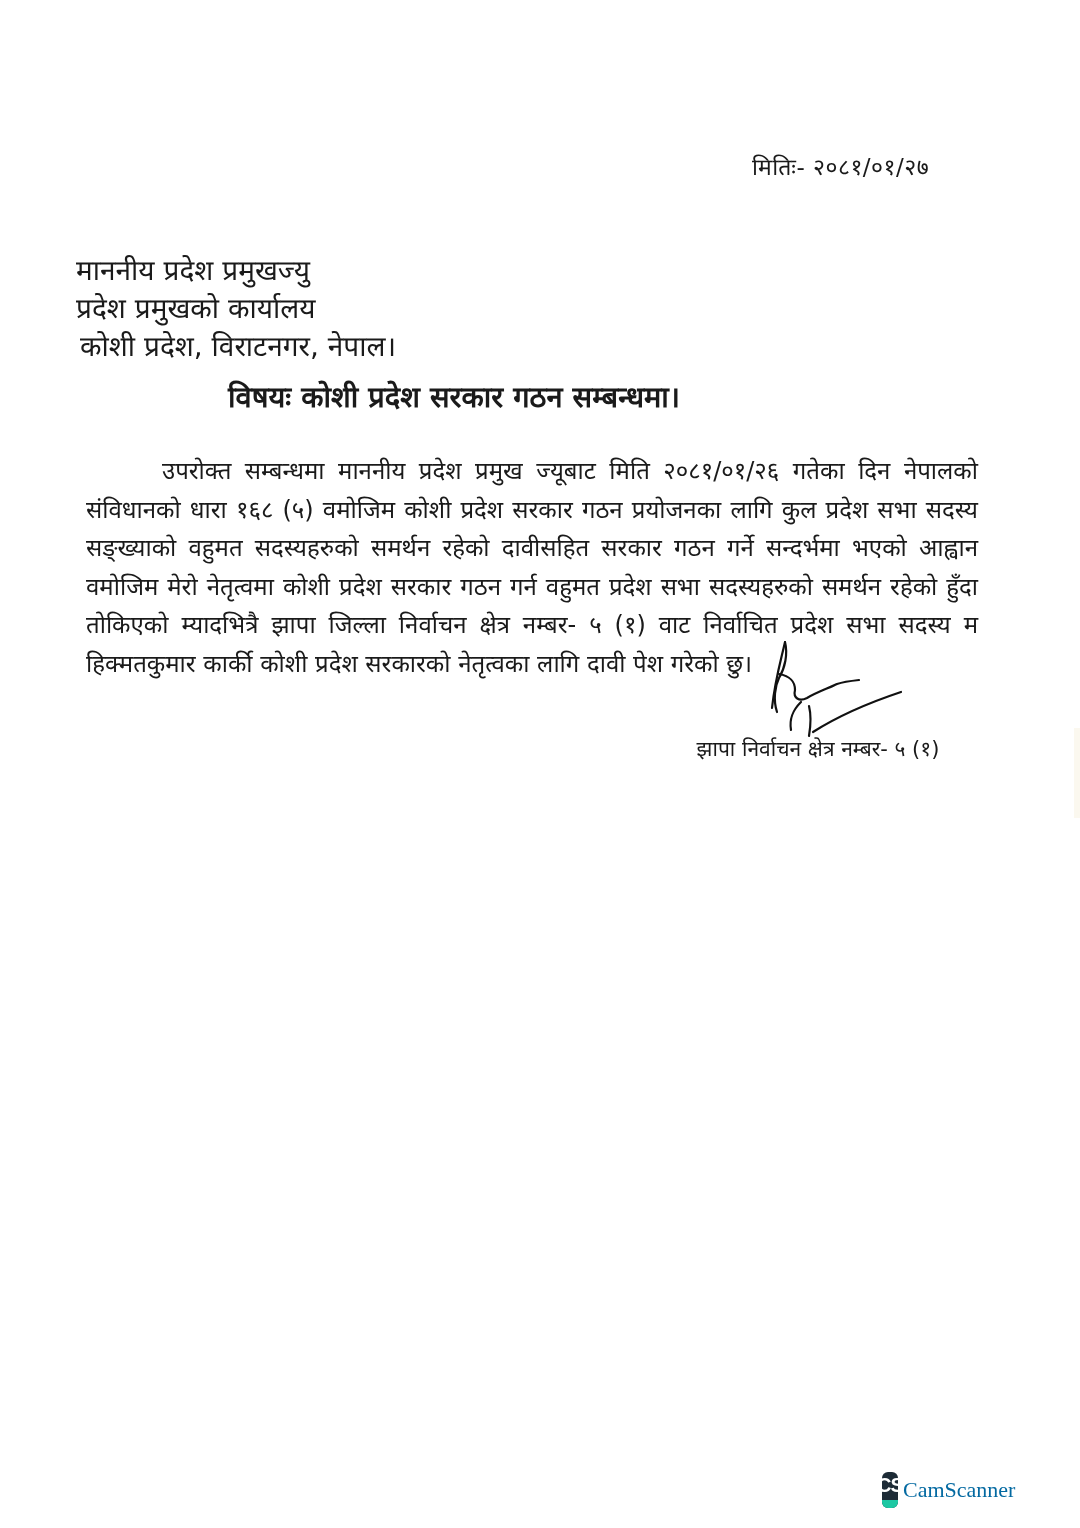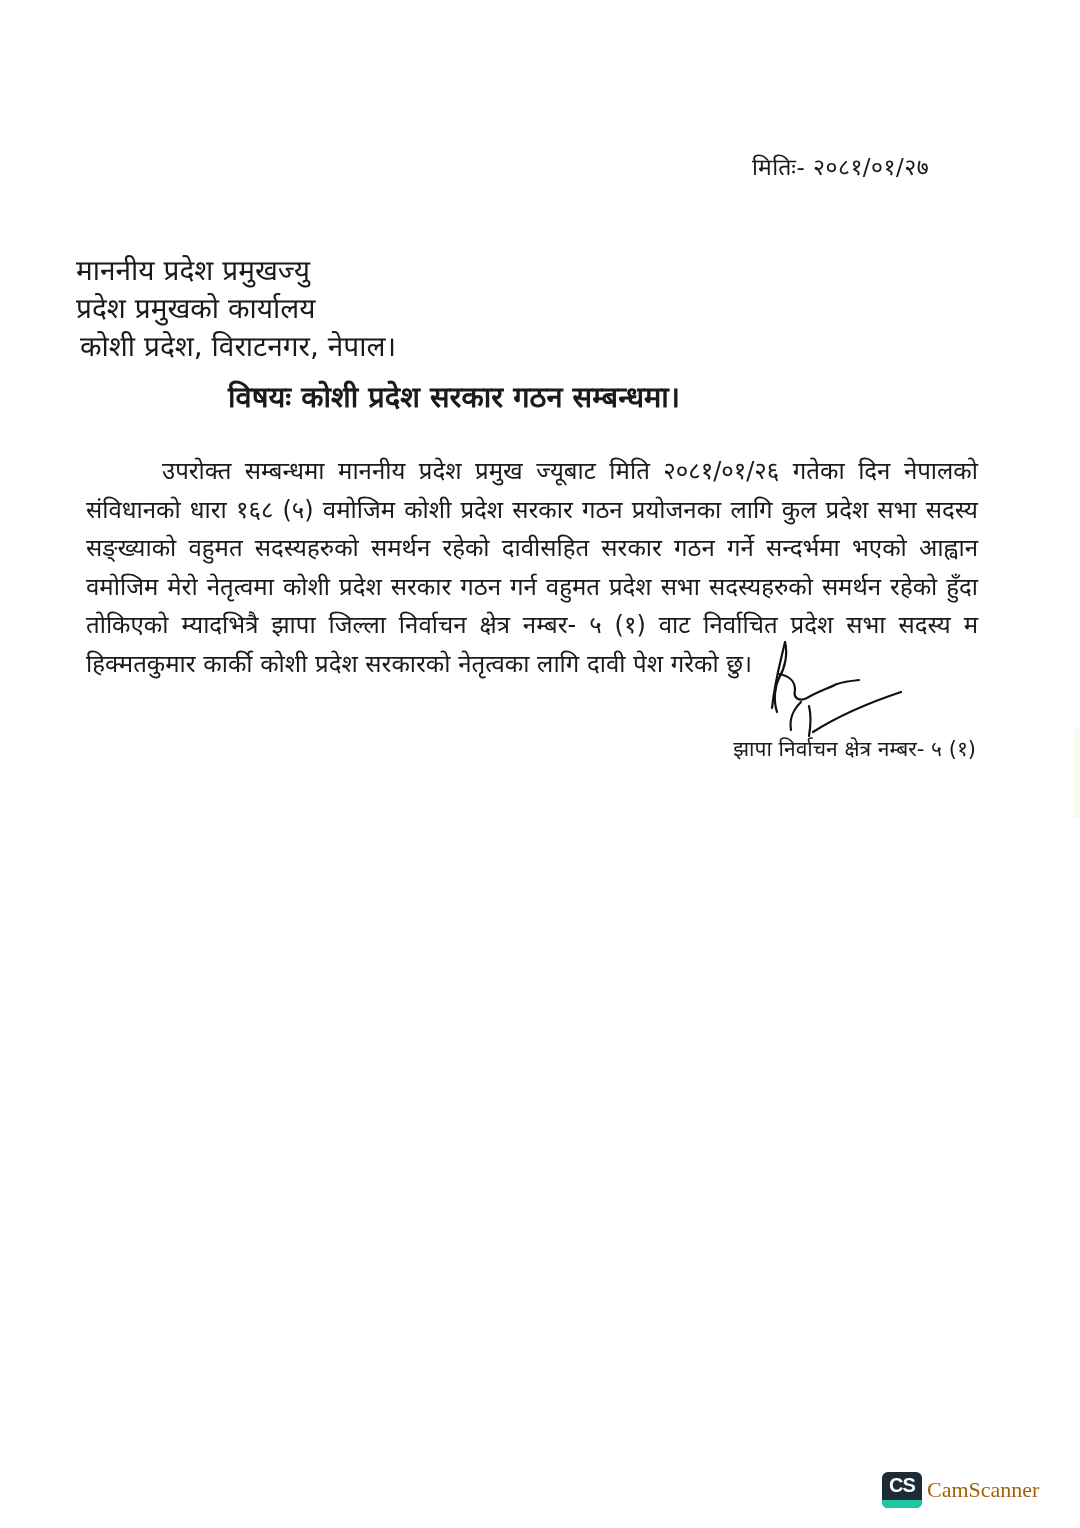--- a/index.html
+++ b/index.html
@@ -23,42 +23,42 @@
       position: absolute; left: 86px; top: 452px; width: 892px;
       font-size: 24px; line-height: 38.6px; text-align: justify;
       text-indent: 76px;
     }
     .signature-svg { position: absolute; left: 755px; top: 640px; }
     .sign-block {
       position: absolute; left: 660px; top: 730px; width: 330px;
       font-size: 21px; line-height: 38px; text-align: center;
     }
     .sign-block .title-line { padding-left: 8px; }
-    .sign-block .const { text-align: right; padding-right: 14px; }
+    .sign-block .const { text-align: center; padding-right: 14px; }
     .edge-strip {
       position: absolute; right: 0; top: 728px; width: 6px; height: 90px;
       background: #fbf8ef;
     }
     .camscanner {
       position: absolute; left: 882px; top: 1472px; display: flex; align-items: center;
     }
     .cs-logo {
-      width: 40px; height: 36px; border-radius: 6px; background: #1d2b36;
+      width: 16px; height: 36px; border-radius: 6px; background: #1d2b36;
       position: relative; overflow: hidden;
       display: flex; align-items: flex-start; justify-content: center;
     }
     .cs-logo .cs-text {
       color: #ffffff; font-family: "Liberation Sans", sans-serif; font-weight: bold;
       font-size: 20px; line-height: 26px; letter-spacing: -1px;
     }
     .cs-logo .cs-bar {
       position: absolute; left: 0; bottom: 0; width: 100%; height: 8px; background: #1dc8a3;
     }
     .cs-brand {
-      margin-left: 5px; font-family: "Liberation Serif", serif; font-size: 22px; color: #a16207;
+      margin-left: 5px; font-family: "Liberation Serif", serif; font-size: 22px; color: #0369a1;
     }
   </style>
 </head>
 <body>
 
 <div>
 
   <div class="date-line">मितिः- २०८१/०१/२७</div>
 
   <div class="addressee">

